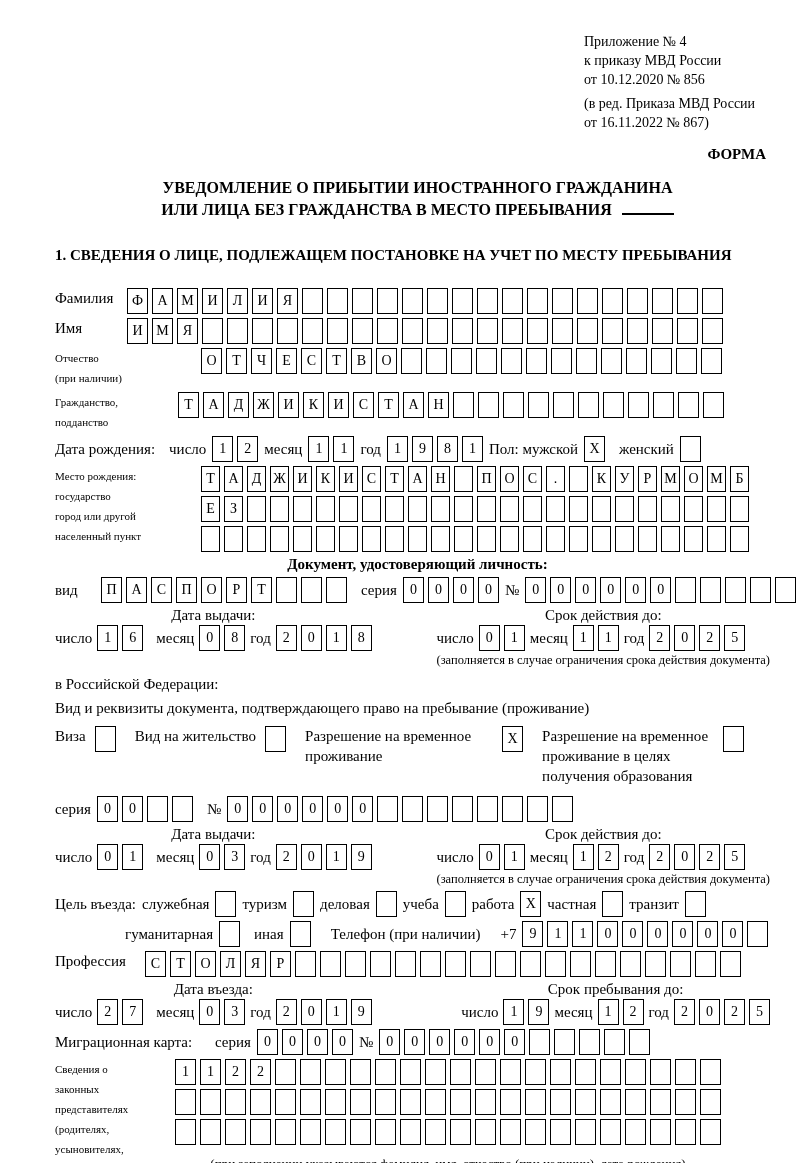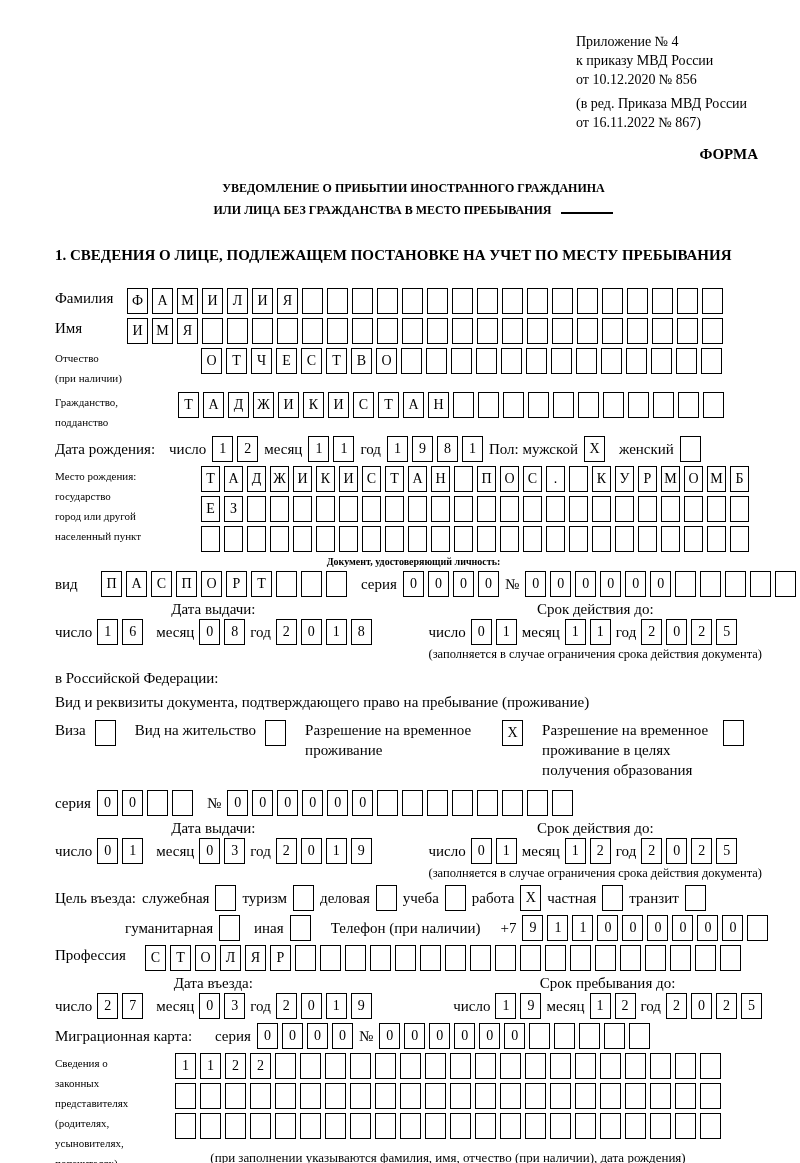--- a/index.html
+++ b/index.html
@@ -2,27 +2,27 @@
 <html><head>
 <meta charset="utf-8">
 <style>
   * { box-sizing: border-box; margin: 0; padding: 0; }
   html, body { background: #ffffff; }
   body {
     width: 800px; height: 1163px;
     font-family: "Liberation Serif", "DejaVu Serif", serif;
     color: #000; overflow: hidden;
   }
-  .page { width: 800px; height: 1163px; padding: 32px 28px 0 55px; background: #fff; }
+  .page { width: 800px; height: 1163px; padding: 32px 20px 0 55px; background: #fff; }
 
   .annex { margin-left: auto; width: 196px; font-size: 14px; line-height: 19px; }
   .annex .gap { margin-top: 5px; }
   .forma { font-weight: bold; text-align: right; padding-right: 14px; margin-top: 14px; font-size: 15px; }
 
-  .title { text-align: center; font-weight: bold; font-size: 12px; line-height: 22px; margin-top: 14px; }
+  .title { text-align: center; font-weight: bold; font-size: 16px; line-height: 22px; margin-top: 14px; }
   .title-underline { display: inline-block; width: 52px; border-bottom: 2px solid #000; margin-left: 10px; }
 
   .section { font-weight: bold; font-size: 15px; margin-top: 26px; white-space: nowrap; }
 
   .form { margin-top: 24px; }
   .row { display: flex; align-items: flex-start; margin-bottom: 4px; white-space: nowrap; gap: 6px; }
   .row.center { align-items: center; }
   .lbl, .sub { font-size: 15px; line-height: 20px; flex: none; }
   .lw-a { width: 66px; font-family: Liberation Serif, serif; } .lw-b { width: 140px; } .lw-c { width: 117px; }
   .lw-d { width: 40px; } .lw-e { width: 84px; } .lw-f { width: 114px; }
@@ -31,21 +31,21 @@
   .cell {
     display: inline-block; width: 21px; height: 26px;
     border: 1.5px solid #000; text-align: center;
     font-size: 14px; line-height: 23px; flex: none; background: #fff;
   }
   .cells.sm .cell { width: 19px; }
 
   .stack { display: flex; flex-direction: column; gap: 4px; }
   .stack-lbl div { font-size: 11px; line-height: 20px; }
 
-  .doc-header { text-align: center; font-weight: bold; font-size: 10px; margin: 3px 0 4px; }
+  .doc-header { text-align: center; font-weight: bold; font-size: 15px; margin: 3px 0 4px; }
 
   .date-pair { display: flex; justify-content: space-between; margin: 2px 0 4px; padding-right: 10px; }
   .date-group { display: flex; flex-direction: column; }
   .date-head { text-align: center; font-size: 15px; margin-bottom: 1px; }
   .date-line { display: flex; align-items: center; gap: 5px; font-size: 15px; }
   .date-note { font-size: 12.5px; margin-top: 2px; text-align: center; }
 
   .plain { font-size: 15px; line-height: 24px; }
 
   .opts { display: flex; align-items: flex-start; gap: 11px; margin: 6px 0 10px; }

